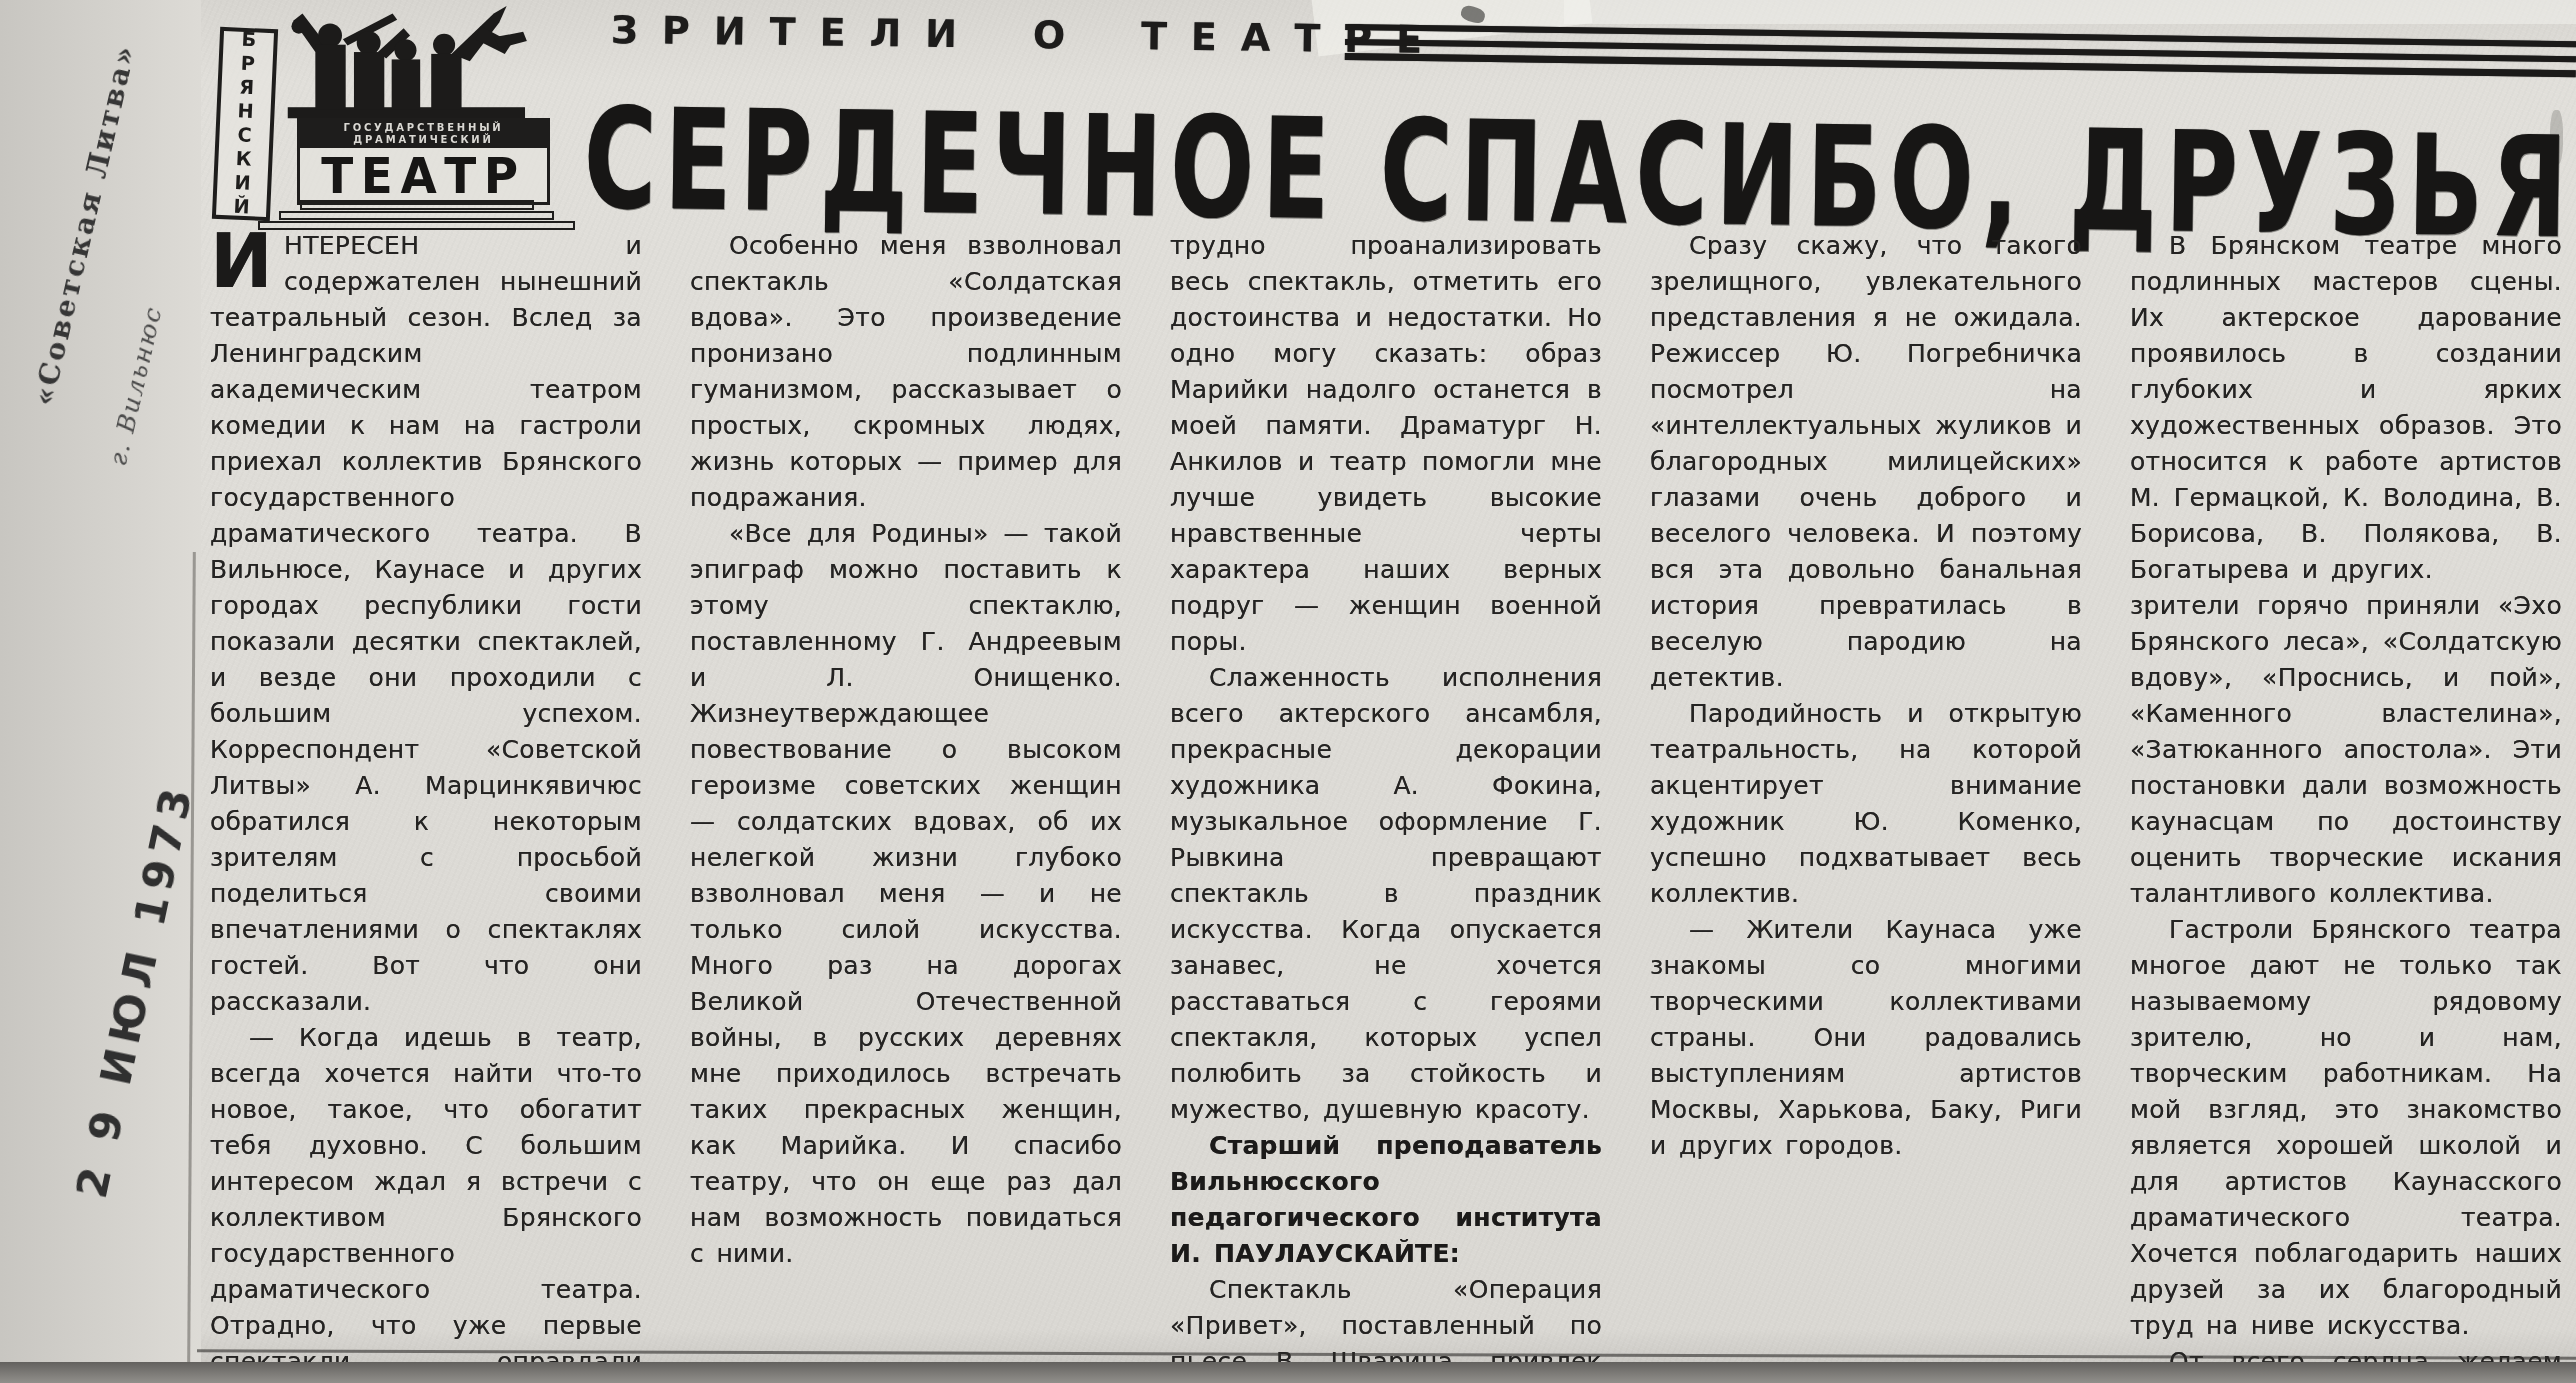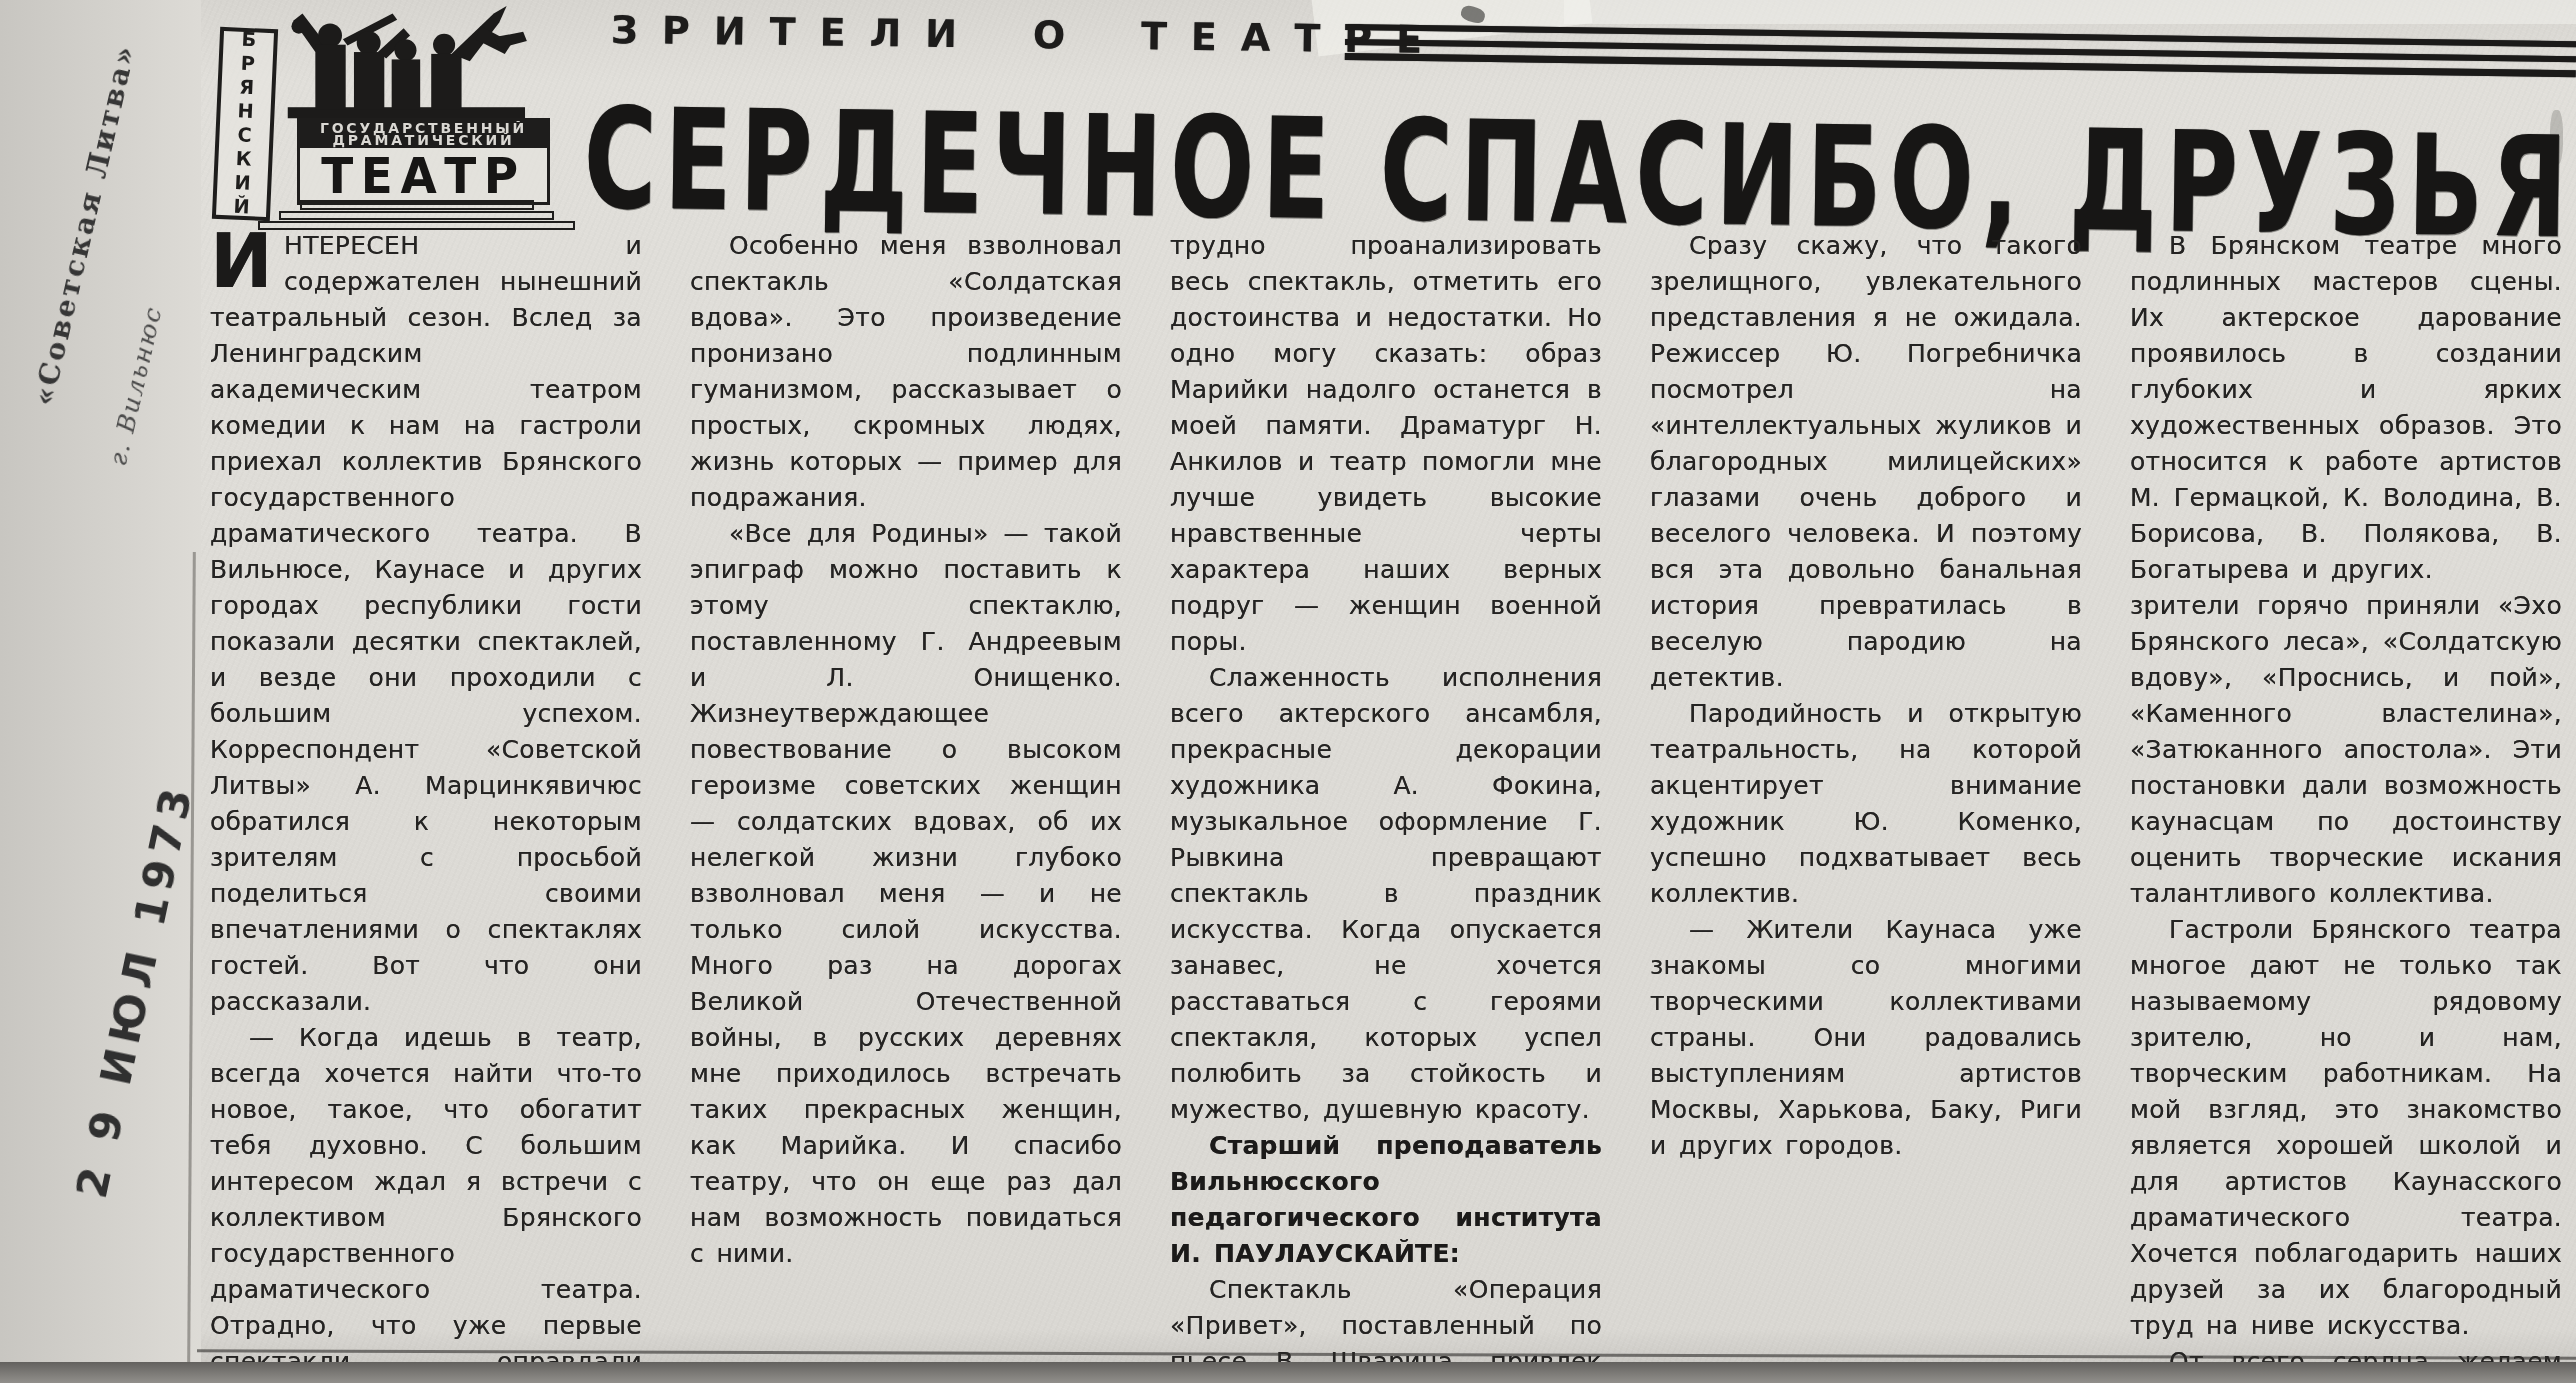--- a/index.html
+++ b/index.html
@@ -78,21 +78,21 @@
     writing-mode:vertical-rl;text-orientation:upright;
     font-size:19.3px;font-weight:bold;letter-spacing:0.9px;line-height:1;color:#1e1d1c;
   }
   .logo-figures{position:absolute;left:48px;top:-3.7px;width:309px;height:116px;}
   .pedestal{
     position:absolute;left:83px;top:109px;width:247px;height:81px;
     border:3.7px solid #1e1d1c;background:rgba(228,226,221,.7);overflow:hidden;
   }
   .pedestal-band{
     height:26px;background:#1e1d1c;color:#dad8d3;text-align:center;
-    font-size:14px;line-height:12px;letter-spacing:2.8px;font-weight:bold;padding-top:0.9px;
+    font-size:10px;line-height:12px;letter-spacing:2.8px;font-weight:bold;padding-top:0.9px;
   }
   .pedestal-word{
     font-size:46px;font-weight:bold;text-align:center;letter-spacing:7.4px;
     line-height:50px;color:#171615;transform:scale(1.02,1.1);transform-origin:center top;
   }
   .base-steps{position:absolute;left:37px;top:191px;width:331px;}
   .base-steps div{border:2.8px solid #1e1d1c;height:5.5px;margin:0 auto 0.9px auto;}
   .base-steps .st1{width:230px;}
   .base-steps .st2{width:271px;}
   .base-steps .st3{width:313px;}

